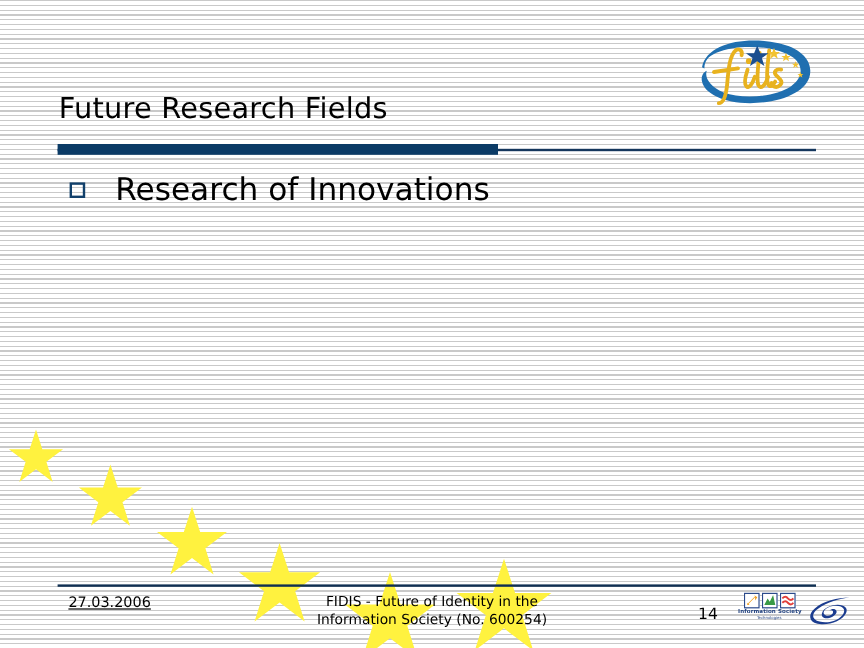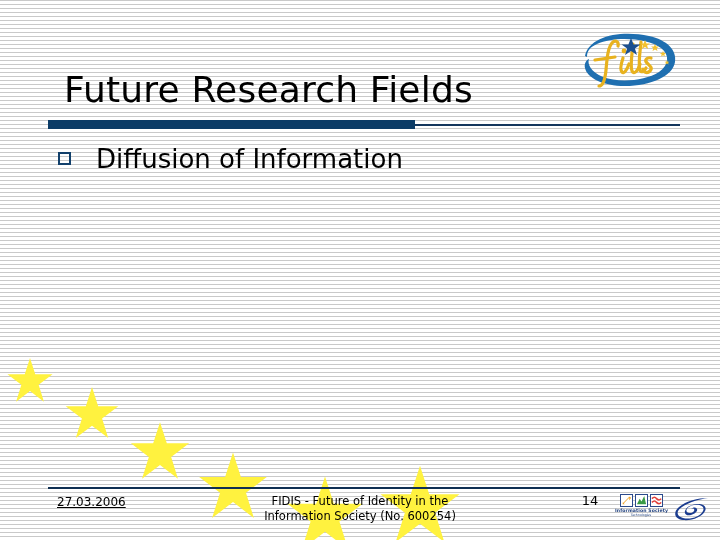--- a/index.html
+++ b/index.html
@@ -40,24 +40,24 @@
   }
   .star {
     position: absolute;
     display: block;
   }
   .star svg { display: block; }
 
   
   .slide-title {
     position: absolute;
-    left: 64px;
+    left: 49px;
     top: 68px;
     z-index: 3;
-    font-size: 36px;
+    font-size: 24px;
     line-height: 44px;
     color: #000000;
     letter-spacing: 0.2px;
     white-space: nowrap;
   }
   .title-rule-thin {
     position: absolute;
     left: 48px;
     top: 124px;
     width: 632px;
@@ -155,21 +155,21 @@
     width: 300px;
     z-index: 4;
     text-align: center;
     font-size: 11.5px;
     line-height: 15px;
     color: #000000;
   }
   .footer-pageno {
     position: absolute;
     left: 575px;
-    top: 492px;
+    top: 504px;
     width: 30px;
     z-index: 4;
     text-align: center;
     font-size: 13px;
     line-height: 17px;
     color: #000000;
   }
 
   
   .ist-logo {
@@ -283,21 +283,21 @@
       <polygon fill="#f2c230" points="70,16 71.4,19.4 75,19.4 72.1,21.6 73.2,25 70,22.9 66.8,25 67.9,21.6 65,19.4 68.6,19.4"></polygon>
       <polygon fill="#f2c230" points="80,20 81.1,22.6 83.9,22.6 81.7,24.3 82.5,27 80,25.4 77.5,27 78.3,24.3 76.1,22.6 78.9,22.6"></polygon>
       <polygon fill="#f2c230" points="88,27 88.9,29.1 91.1,29.1 89.3,30.4 90,32.6 88,31.3 86,32.6 86.7,30.4 84.9,29.1 87.1,29.1"></polygon>
       <polygon fill="#f2c230" points="92,36 92.7,37.7 94.5,37.7 93.1,38.8 93.6,40.5 92,39.5 90.4,40.5 90.9,38.8 89.5,37.7 91.3,37.7"></polygon>
     </svg>
   </div>
 
   <div class="body-list">
     <div class="bullet-l1">
       <span class="marker"></span>
-      <span>Diffusion of Information</span>
+      <span>Research of Innovations</span>
     </div>
   </div>
 
   <div class="footer-rule"></div>
   <div class="footer-date">27.03.2006</div>
   <div class="footer-center">
     <div>FIDIS - Future of Identity in the</div>
     <div>Information Society (No. 600254)</div>
   </div>
   <div class="footer-pageno">14</div>

